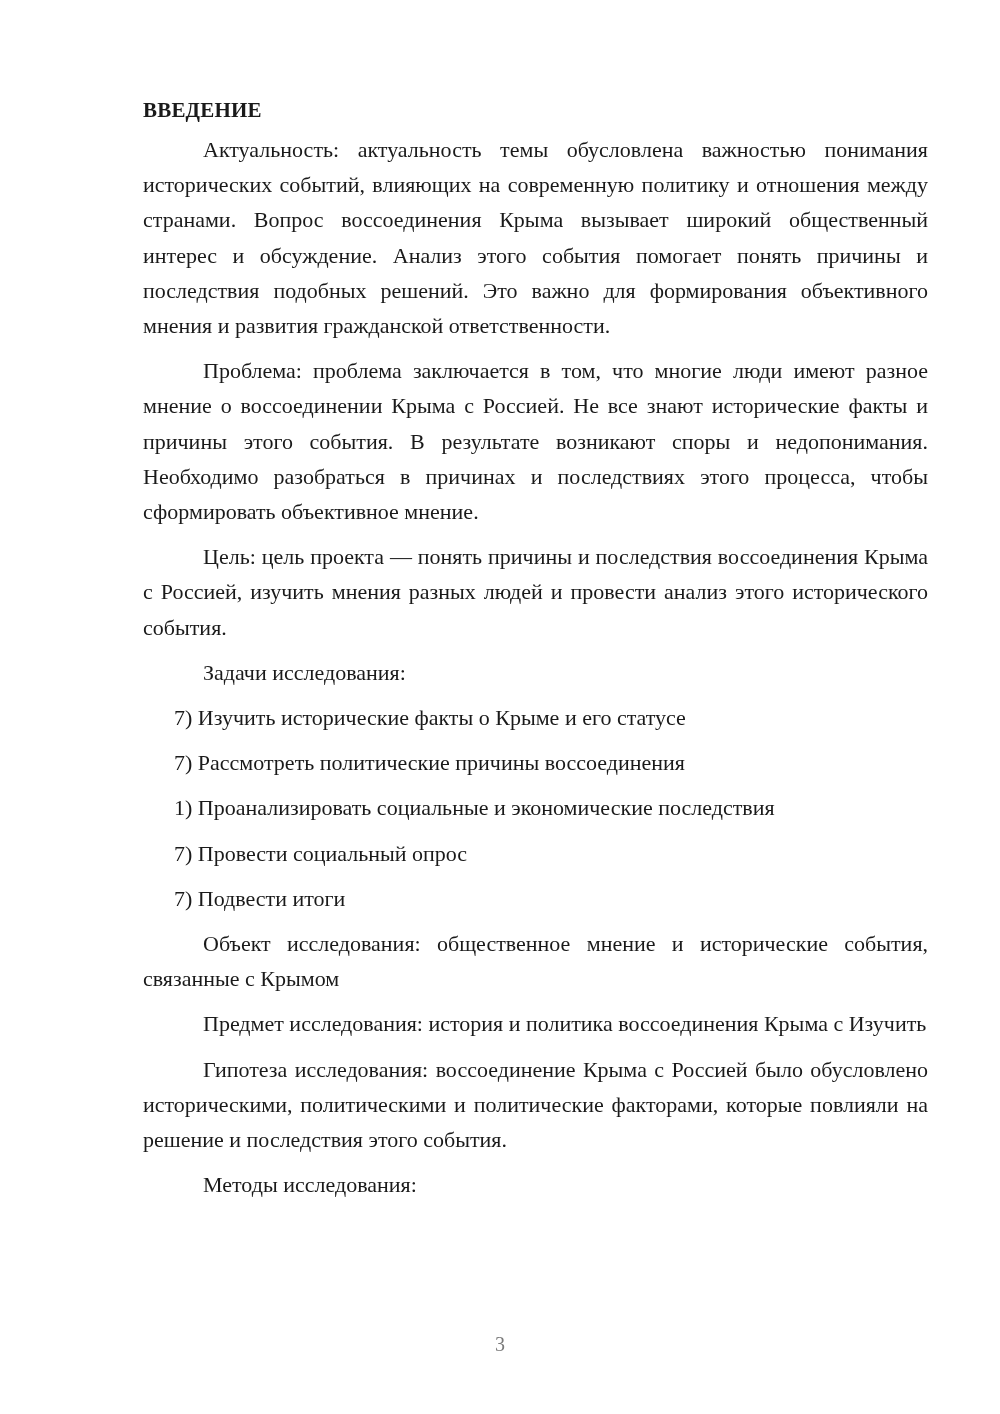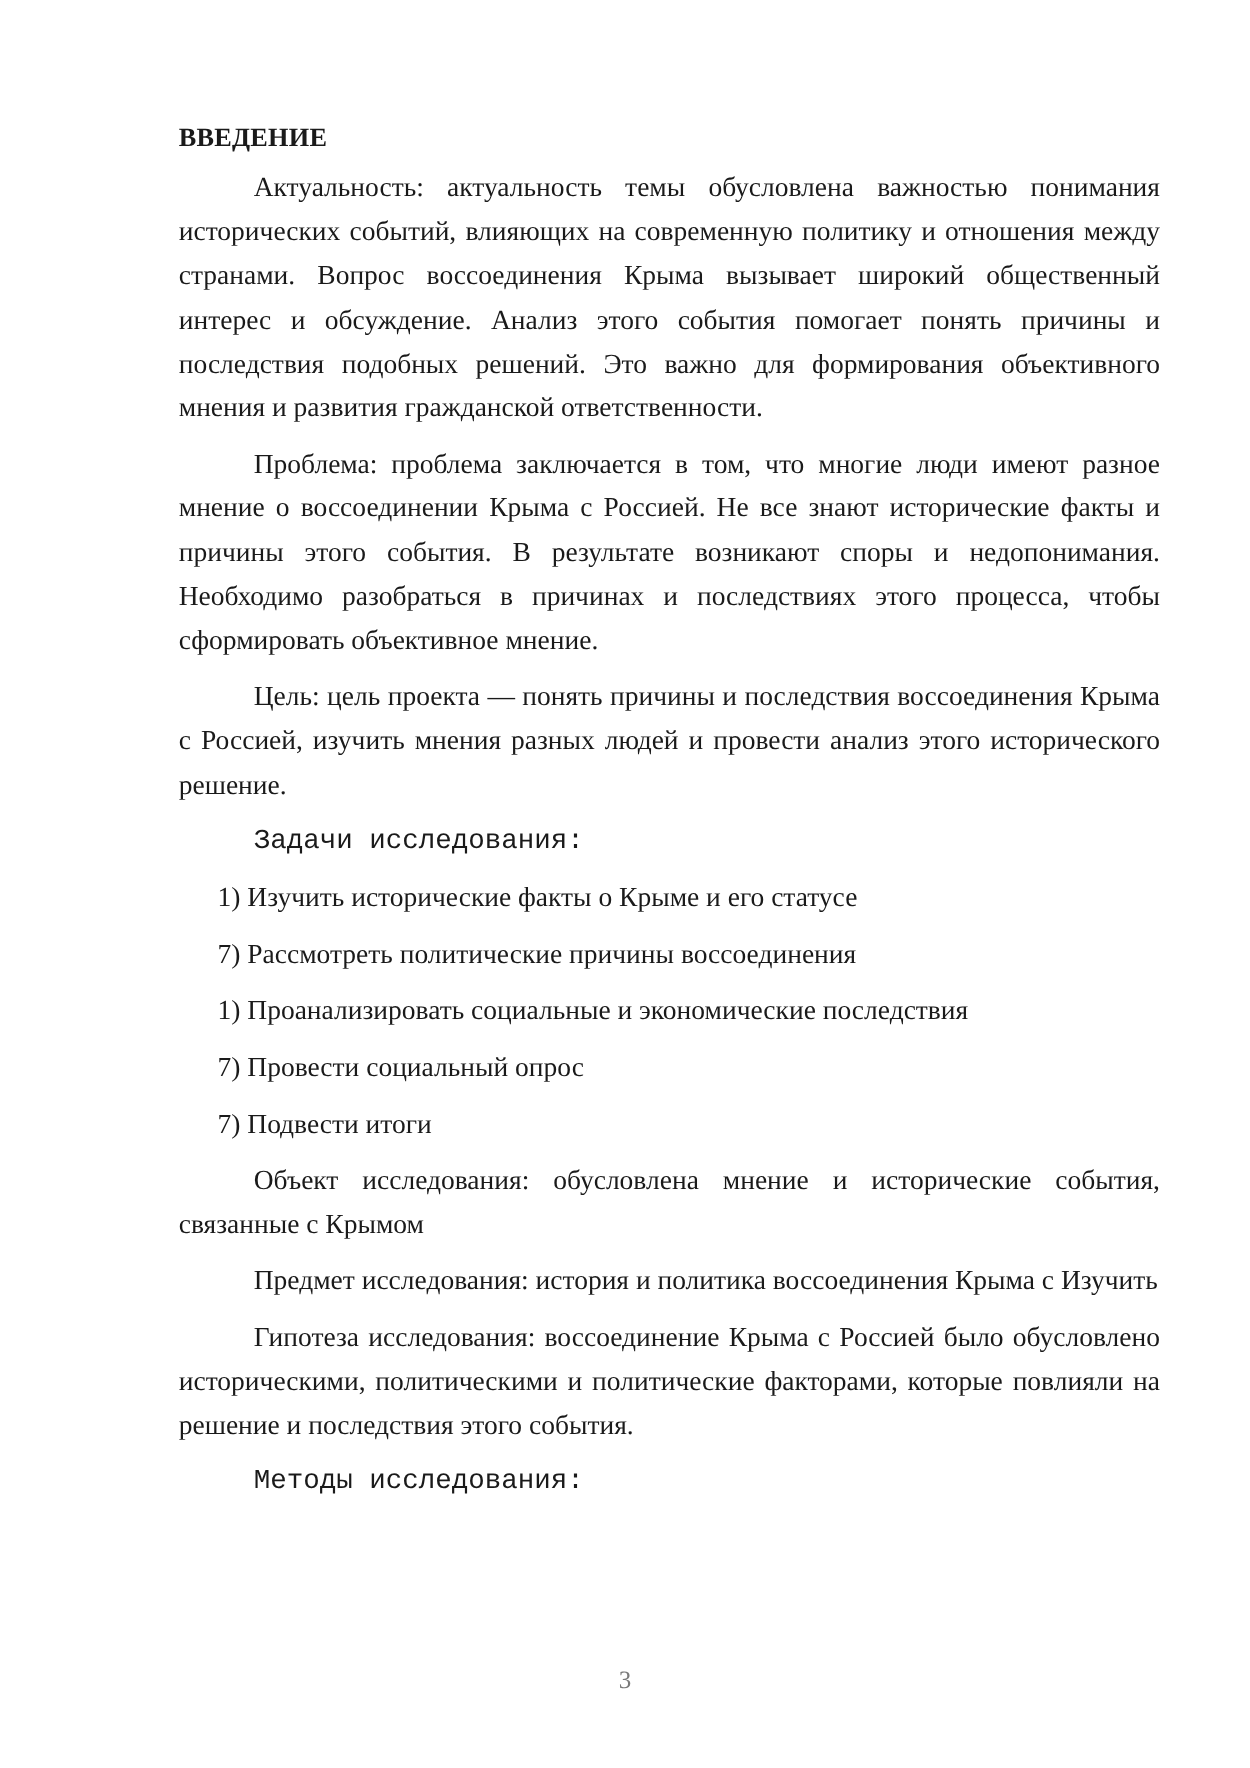--- a/index.html
+++ b/index.html
@@ -47,21 +47,20 @@
     .tasks li {
       font-size: 22px;
       line-height: 35.2px;
       margin: 0 0 10px 0;
     }
     .heading-line {
       font-size: 22px;
       line-height: 35.2px;
       text-indent: 60px;
       margin: 0 0 10px 0;
-      font-family: Liberation Mono, monospace;
     }
     .page-number {
       position: absolute;
       left: 0;
       width: 1000px;
       top: 1333px;
       text-align: center;
       font-size: 20px;
       color: #7a7a7a;
     }
@@ -69,33 +68,33 @@
 </head>
 <body>
 
 <div class="page">
   <h1 class="title">ВВЕДЕНИЕ</h1>
 
   <p class="para last-left">Актуальность: актуальность темы обусловлена важностью понимания исторических событий, влияющих на современную политику и отношения между странами. Вопрос воссоединения Крыма вызывает широкий общественный интерес и обсуждение. Анализ этого события помогает понять причины и последствия подобных решений. Это важно для формирования объективного мнения и развития гражданской ответственности.</p>
 
   <p class="para last-left">Проблема: проблема заключается в том, что многие люди имеют разное мнение о воссоединении Крыма с Россией. Не все знают исторические факты и причины этого события. В результате возникают споры и недопонимания. Необходимо разобраться в причинах и последствиях этого процесса, чтобы сформировать объективное мнение.</p>
 
-  <p class="para last-left">Цель: цель проекта — понять причины и последствия воссоединения Крыма с Россией, изучить мнения разных людей и провести анализ этого исторического решение.</p>
+  <p class="para last-left">Цель: цель проекта — понять причины и последствия воссоединения Крыма с Россией, изучить мнения разных людей и провести анализ этого исторического события.</p>
 
   <p class="heading-line">Задачи исследования:</p>
 
   <ul class="tasks">
-    <li>1) Изучить исторические факты о Крыме и его статусе</li>
+    <li>7) Изучить исторические факты о Крыме и его статусе</li>
     <li>7) Рассмотреть политические причины воссоединения</li>
     <li>1) Проанализировать социальные и экономические последствия</li>
     <li>7) Провести социальный опрос</li>
     <li>7) Подвести итоги</li>
   </ul>
 
-  <p class="para last-left">Объект исследования: обусловлена мнение и исторические события, связанные с Крымом</p>
+  <p class="para last-left">Объект исследования: общественное мнение и исторические события, связанные с Крымом</p>
 
   <p class="para last-left">Предмет исследования: история и политика воссоединения Крыма с Изучить</p>
 
   <p class="para last-left">Гипотеза исследования: воссоединение Крыма с Россией было обусловлено историческими, политическими и политические факторами, которые повлияли на решение и последствия этого события.</p>
 
   <p class="heading-line">Методы исследования:</p>
 </div>
 
 <div class="page-number">3</div>
 

